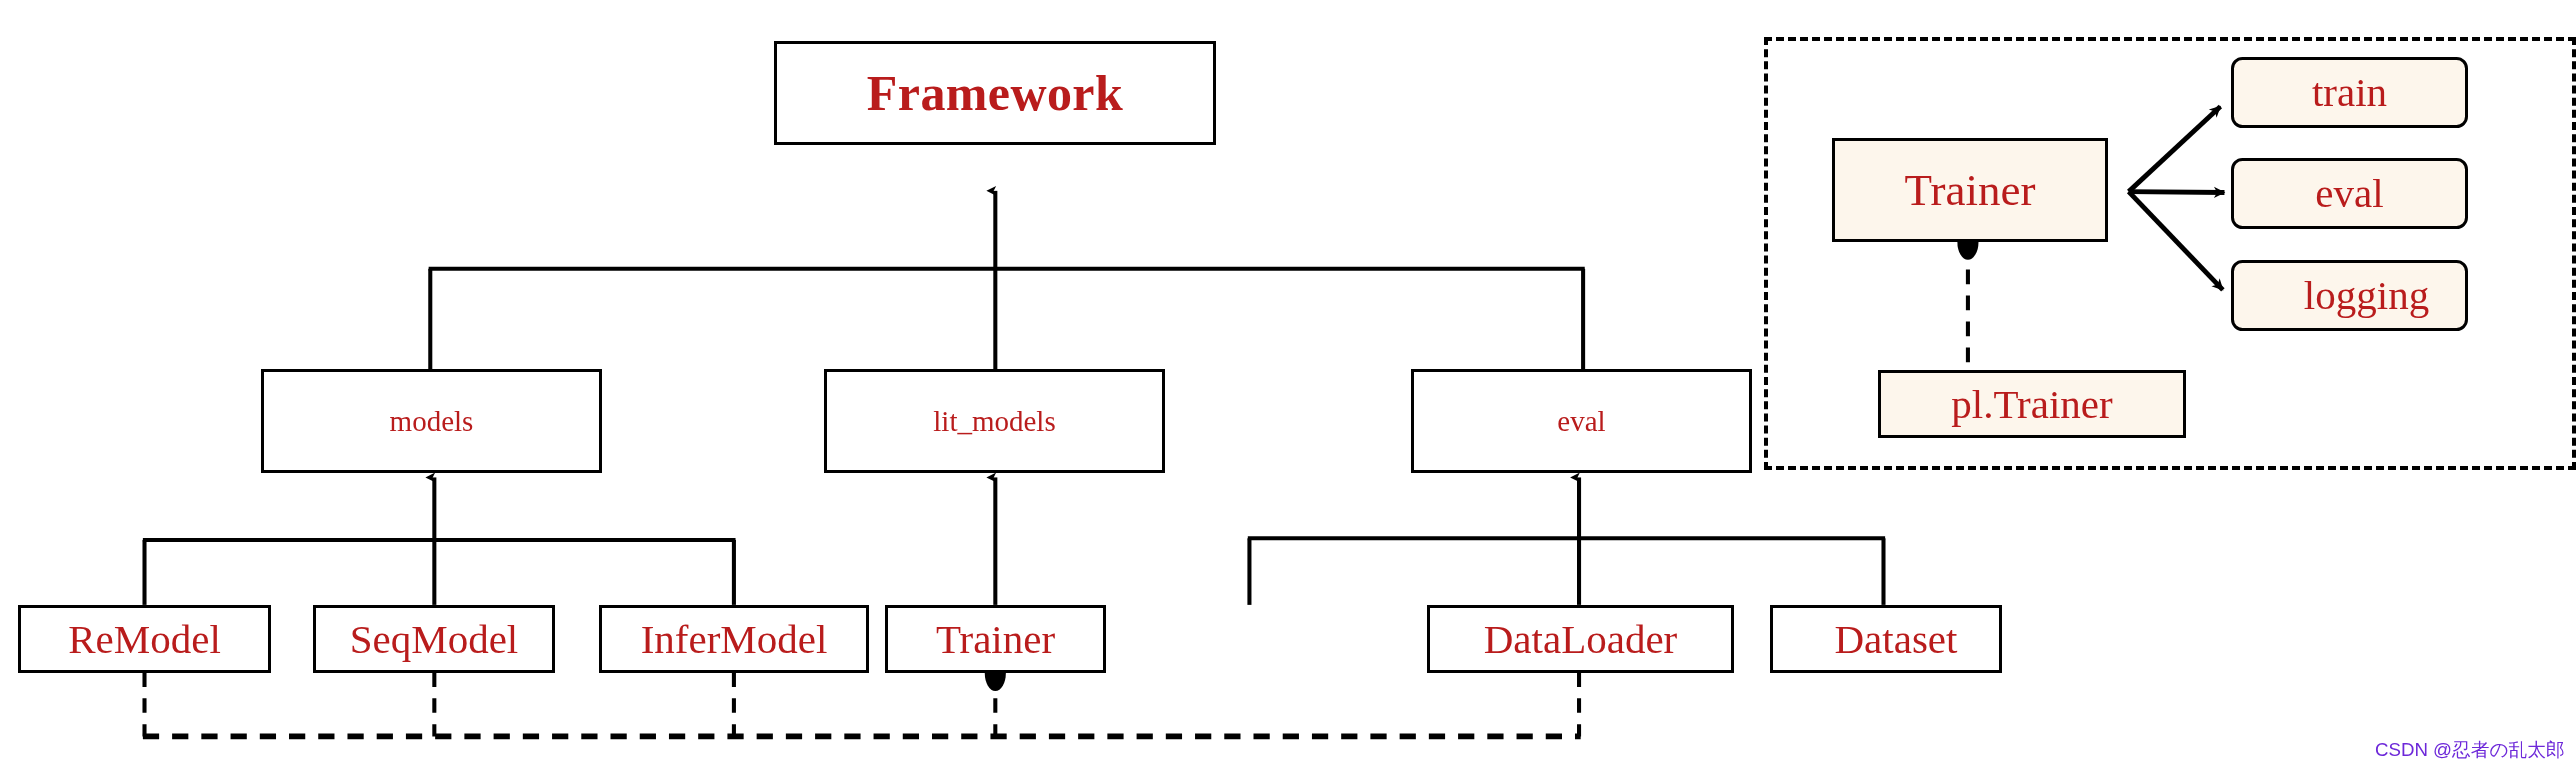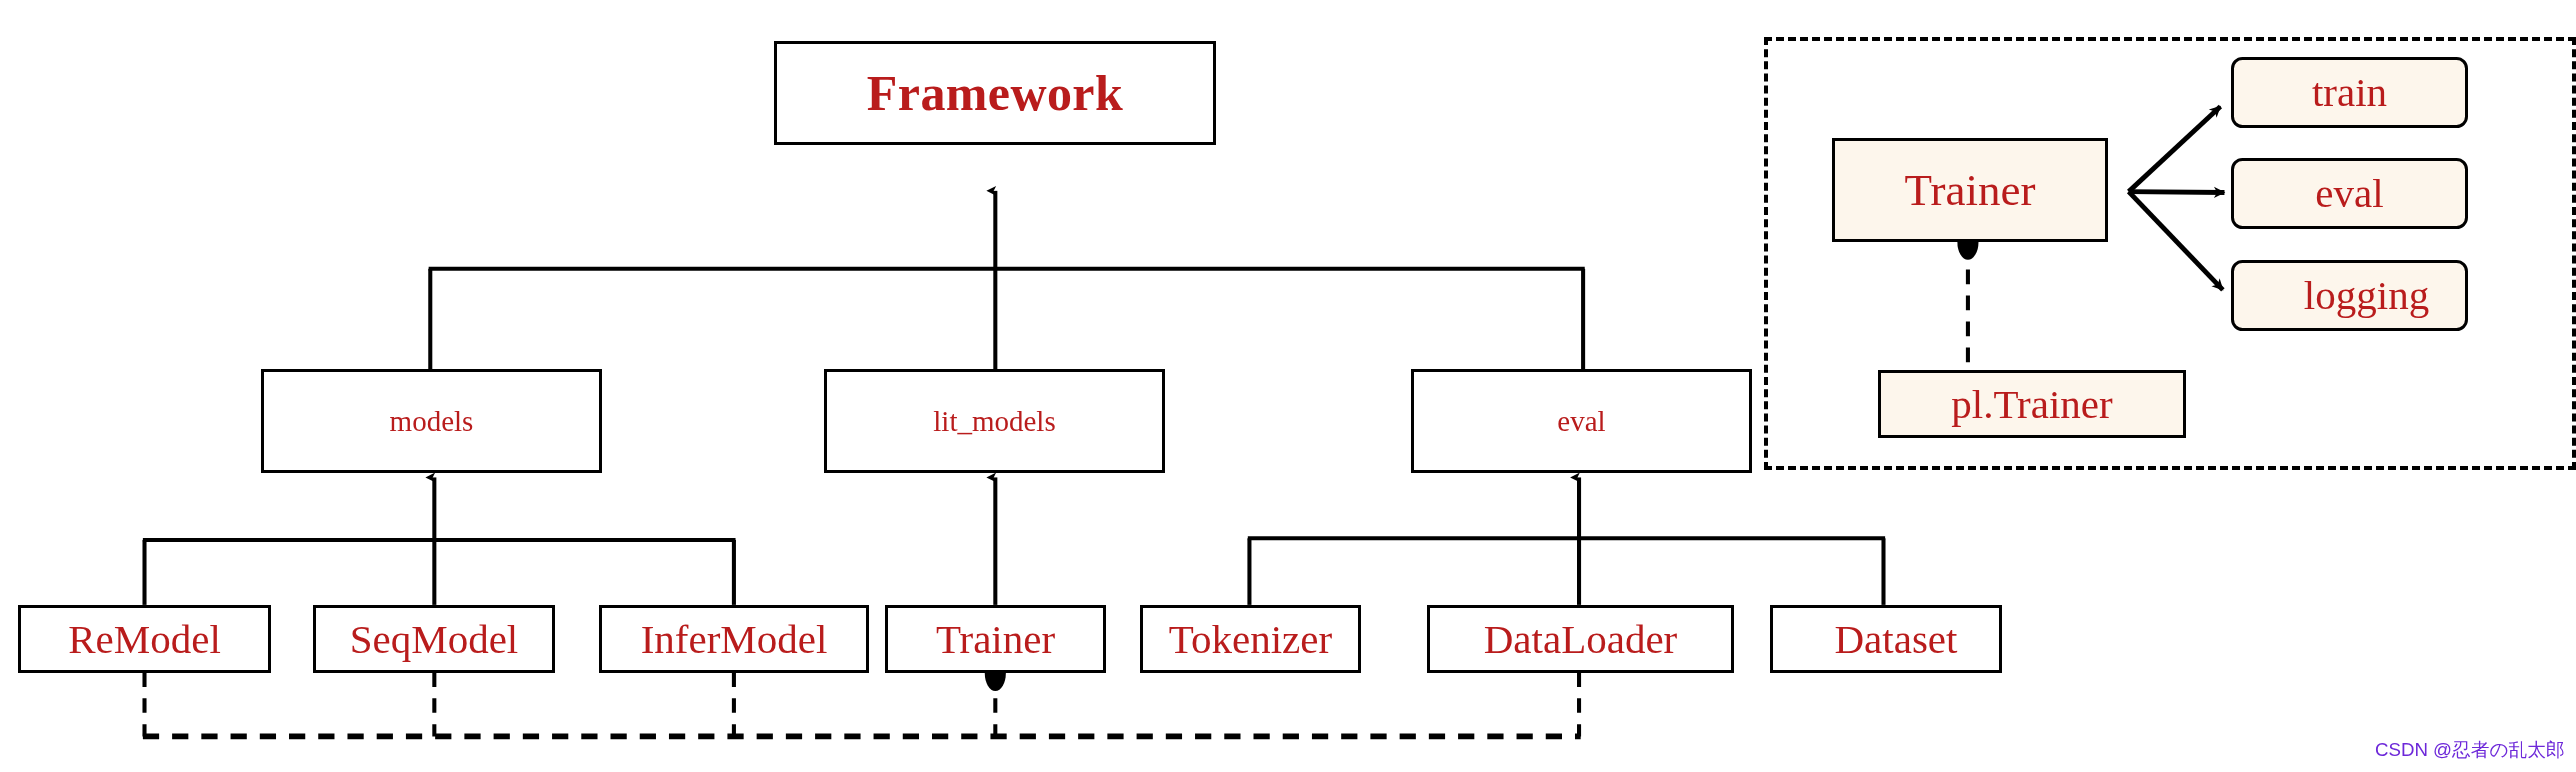--- a/index.html
+++ b/index.html
@@ -157,23 +157,20 @@
   </div>
   <div class="node leaf" style="left:313px; top:605px; width:242px; height:68px;">
     <span>SeqModel</span>
   </div>
   <div class="node leaf" style="left:599px; top:605px; width:270px; height:68px;">
     <span>InferModel</span>
   </div>
   <div class="node leaf" style="left:885px; top:605px; width:221px; height:68px;">
     <span>Trainer</span>
   </div>
-  <div class="node leaf" style="left:1140px; top:605px; width:221px; height:68px;">
-    <span>Tokenizer</span>
-  </div>
   <div class="node leaf" style="left:1427px; top:605px; width:307px; height:68px;">
     <span>DataLoader</span>
   </div>
   <div class="node leaf" style="left:1770px; top:605px; width:232px; height:68px;padding-left:20px;">
     <span>Dataset</span>
   </div>
 
   <div class="node cream" style="left:1832px; top:138px; width:276px; height:104px; font-size:45px;">
     <span>Trainer</span>
   </div>

